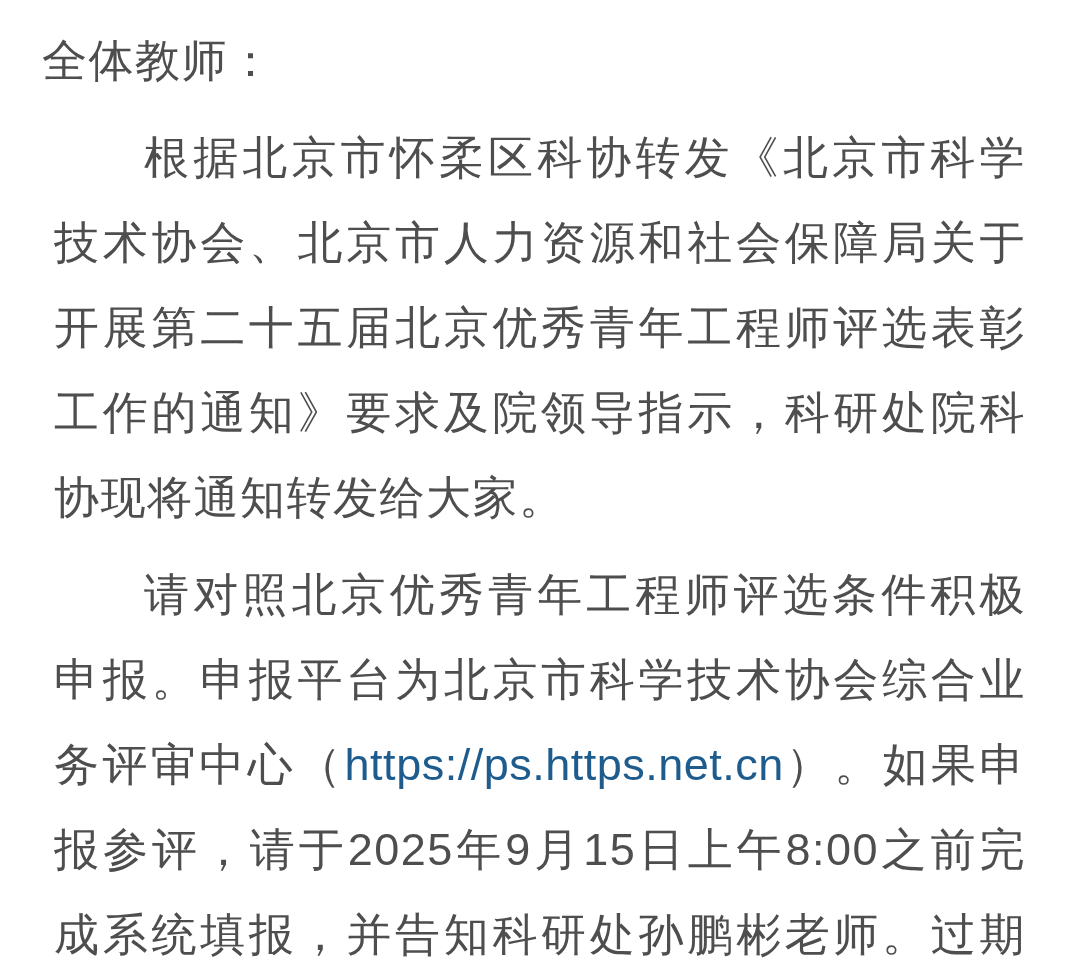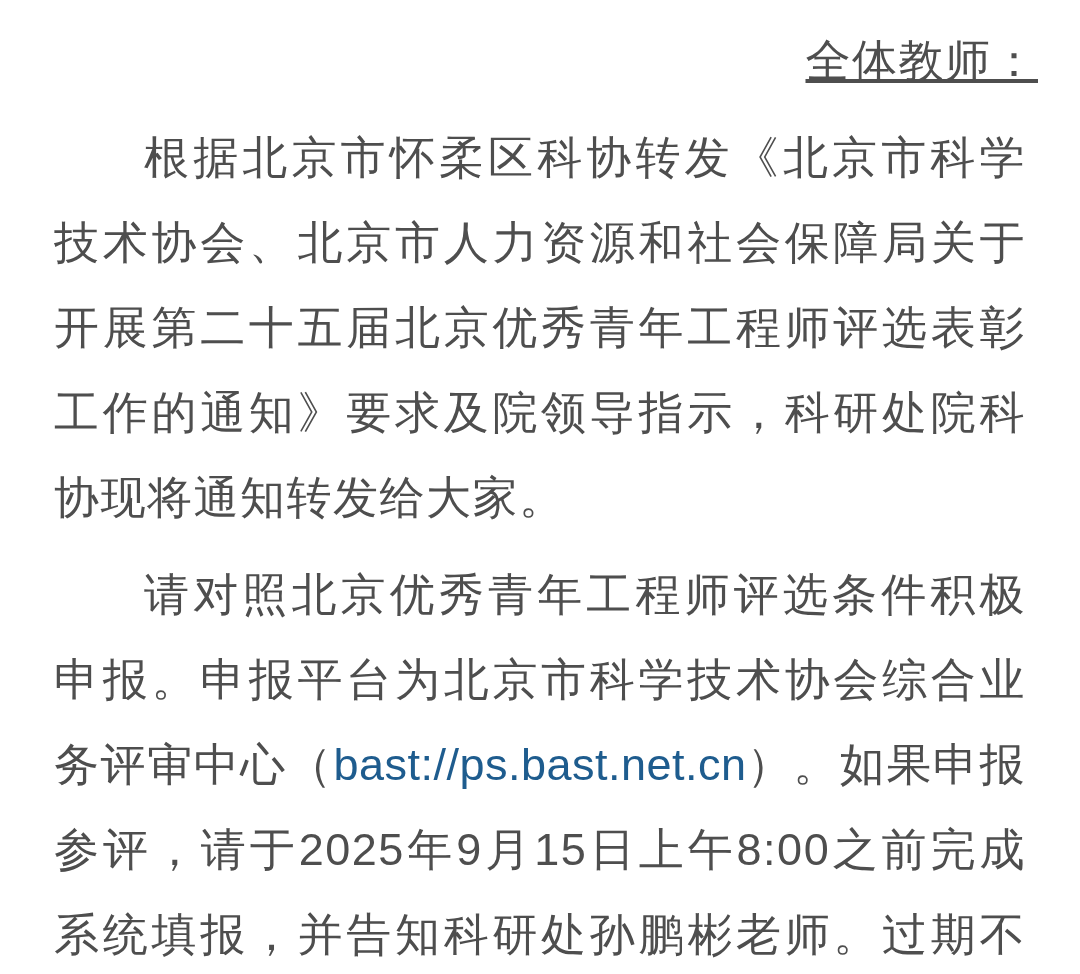--- a/index.html
+++ b/index.html
@@ -20,22 +20,21 @@
     padding: 18px 42px 0 42px;
     font-family: "Liberation Sans", "DejaVu Sans", sans-serif;
     font-size: 45px;
     line-height: 85px;
     letter-spacing: 1.5px;
     color: var(--text);
     overflow: hidden;
   }
   .salutation {
     margin: 0;
-    text-align: right;
-    text-decoration: underline;
+    text-align: left;
   }
   .para {
     margin: 12px;
     text-indent: 2em;
     text-align: justify;
     text-justify: inter-character;
   }
   .link {
     color: var(--link);
     text-decoration: none;
@@ -44,14 +43,14 @@
   }
 </style>
 </head>
 <body>
 
 <div class="page">
   <p class="salutation">全体教师：</p>
 
   <p class="para">根据北京市怀柔区科协转发《北京市科学技术协会、北京市人力资源和社会保障局关于开展第二十五届北京优秀青年工程师评选表彰工作的通知》要求及院领导指示，科研处院科协现将通知转发给大家。</p>
 
-  <p class="para"><span>请对照北京优秀青年工程师评选条件积极申报。申报平台为北京市科学技术协会综合业务评审中心（</span><a class="link">bast://ps.bast.net.cn</a><span>）。如果申报参评，请于2025年9月15日上午8:00之前完成系统填报，并告知科研处孙鹏彬老师。过期不候。</span></p>
+  <p class="para"><span>请对照北京优秀青年工程师评选条件积极申报。申报平台为北京市科学技术协会综合业务评审中心（</span><a class="link">https://ps.https.net.cn</a><span>）。如果申报参评，请于2025年9月15日上午8:00之前完成系统填报，并告知科研处孙鹏彬老师。过期不候。</span></p>
 </div>
 
 </body></html>

